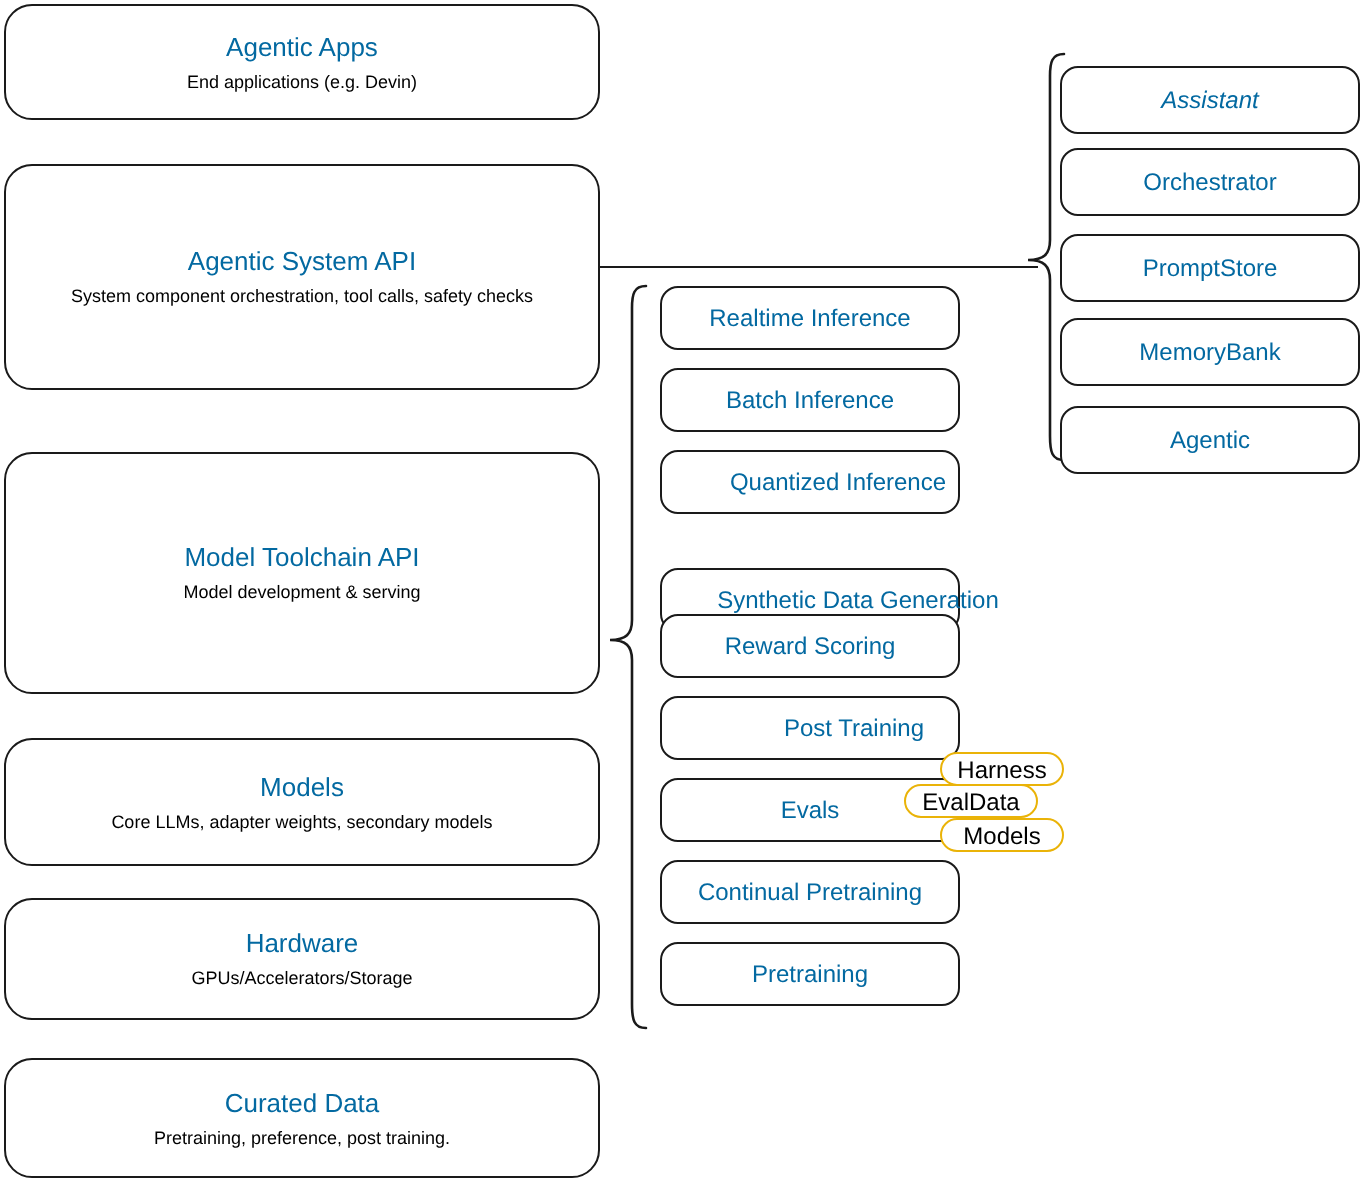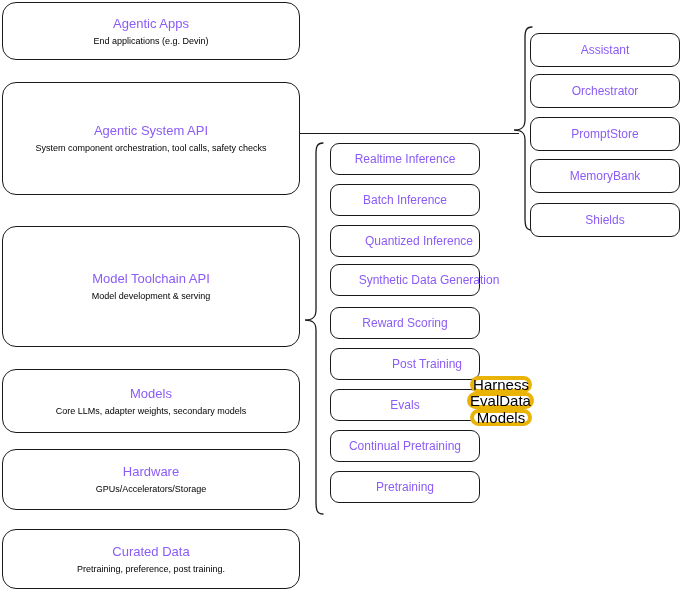--- a/index.html
+++ b/index.html
@@ -28,21 +28,21 @@
     background: #ffffff;
     display: flex;
     flex-direction: column;
     align-items: center;
     justify-content: center;
     text-align: center;
   }
   .box .title {
     font-size: 13px;
     line-height: 16px;
-    color: #8b5cf6;
+    color: #0369a1;
     white-space: nowrap;
   }
   .box .subtitle {
     font-size: 9px;
     line-height: 12px;
     color: #000;
     margin-top: 3px;
     white-space: nowrap;
   }
 
@@ -68,27 +68,27 @@
     width: 150px;
     height: 34px;
     border-radius: 9px;
   }
   .right-box .title { font-size: 12px; }
 
   
   .pill {
     position: absolute;
     box-sizing: border-box;
-    border: 4px solid #eab308;
+    border: 1px solid #eab308;
     border-radius: 999px;
     background: #ffffff;
     display: flex;
     align-items: center;
     justify-content: center;
-    font-size: 15px;
+    font-size: 12px;
     line-height: 12px;
     height: 17px;
     white-space: nowrap;
     z-index: 5;
   }
 
   
   .connector-line {
     position: absolute;
     background: #1a1a1a;
@@ -151,21 +151,21 @@
 
   <div class="box mid-box" style="top:143px;">
     <div class="title">Realtime Inference</div>
   </div>
   <div class="box mid-box" style="top:184px;">
     <div class="title">Batch Inference</div>
   </div>
   <div class="box mid-box" style="top:225px;padding-left:28px;">
     <div class="title">Quantized Inference</div>
   </div>
-  <div class="box mid-box" style="top:264px;padding-left:48px;">
+  <div class="box mid-box" style="top:284px;padding-left:48px;">
     <div class="title">Synthetic Data Generation</div>
   </div>
   <div class="box mid-box" style="top:307px;">
     <div class="title">Reward Scoring</div>
   </div>
   <div class="box mid-box" style="top:348px;padding-left:44px;">
     <div class="title">Post Training</div>
   </div>
   <div class="box mid-box" style="top:389px;">
     <div class="title">Evals</div>
@@ -173,36 +173,36 @@
   <div class="box mid-box" style="top:430px;">
     <div class="title">Continual Pretraining</div>
   </div>
   <div class="box mid-box" style="top:471px;">
     <div class="title">Pretraining</div>
   </div>
 
   <div class="pill" style="left:470px;top:376px;width:62px;">
     <span>Harness</span>
   </div>
-  <div class="pill" style="left:467px;top:392px;width:67px;">
+  <div class="pill" style="left:452px;top:392px;width:67px;">
     <span>EvalData</span>
   </div>
   <div class="pill" style="left:470px;top:409px;width:62px;">
     <span>Models</span>
   </div>
 
-  <div class="box right-box" style="top:33px;">
+  <div class="box right-box" style="top:33px;font-style:italic;">
     <div class="title">Assistant</div>
   </div>
   <div class="box right-box" style="top:74px;align-items:center;">
     <div class="title">Orchestrator</div>
   </div>
   <div class="box right-box" style="top:117px;">
     <div class="title">PromptStore</div>
   </div>
   <div class="box right-box" style="top:159px;">
     <div class="title">MemoryBank</div>
   </div>
   <div class="box right-box" style="top:203px;">
-    <div class="title">Shields</div>
+    <div class="title">Agentic</div>
   </div>
 
 </div>
 
 </body></html>

